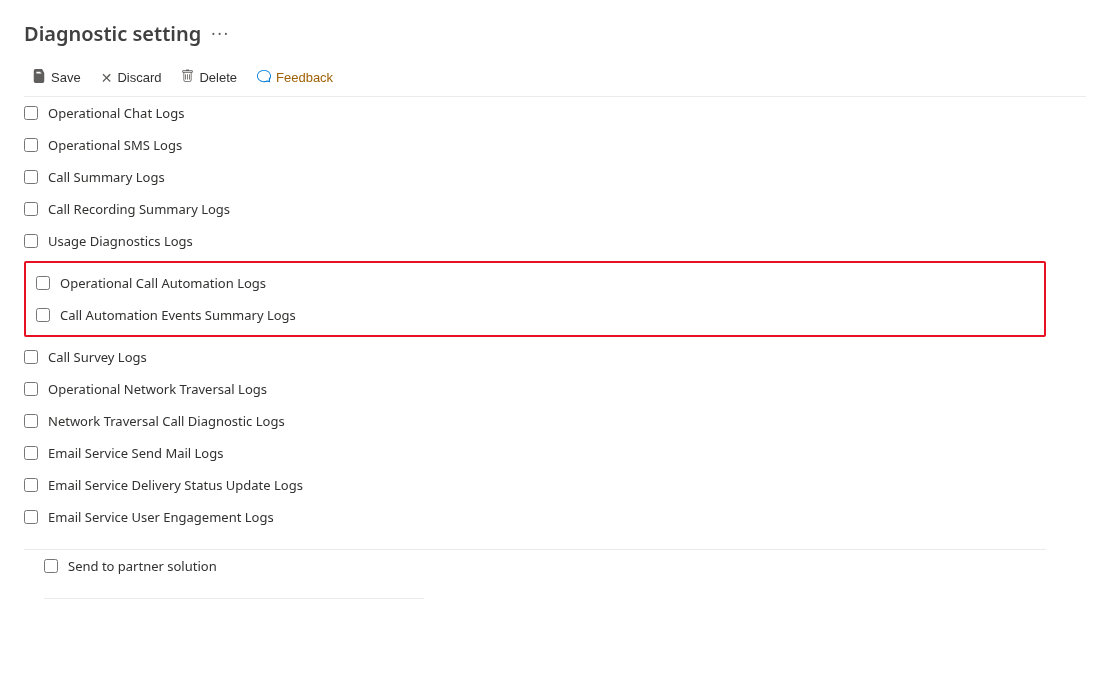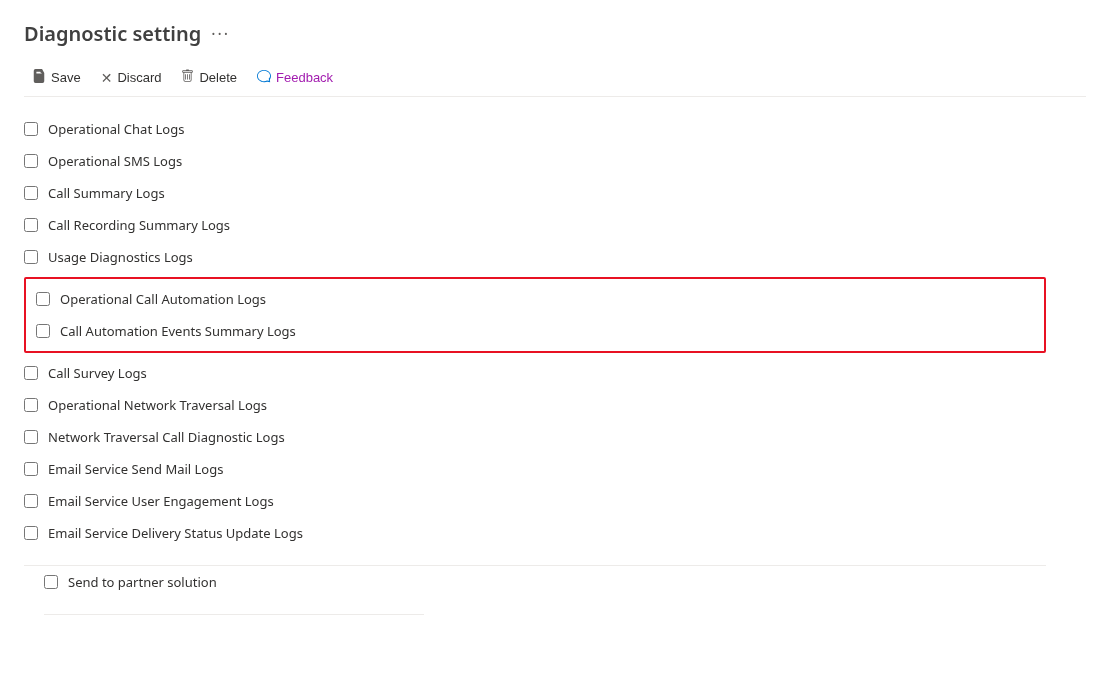--- a/index.html
+++ b/index.html
@@ -35,21 +35,20 @@
       font-size: 16px;
       cursor: pointer;
       letter-spacing: 2px;
     }
     .toolbar {
       display: flex;
       align-items: center;
       gap: 4px;
       padding: 6px 0;
       border-bottom: 1px solid #edebe9;
-      margin-bottom: 16px;
     }
     .toolbar-btn {
       display: flex;
       align-items: center;
       gap: 5px;
       padding: 4px 8px;
       border: none;
       background: none;
       cursor: pointer;
       font-size: 13px;
@@ -57,21 +56,21 @@
       border-radius: 2px;
     }
     .toolbar-btn .icon {
       font-size: 14px;
       color: #605e5c;
     }
     .toolbar-btn.feedback .icon {
       color: #0078d4;
     }
     .toolbar-btn.feedback {
-      color: #a21caf;
+      color: #a16207;
       font-weight: 500;
     }
     .content-area {
       display: flex;
       gap: 0;
       flex-direction: column;
     }
     .left-panel {
       flex: 1;
       padding-right: 40px;
@@ -215,26 +214,26 @@
       </div>
       <div class="checkbox-item">
         <input type="checkbox" id="network-traversal-relay-diagnostic-logs" style="">
         <label class="checkbox-label" for="network-traversal-relay-diagnostic-logs">Network Traversal Call Diagnostic Logs</label>
       </div>
       <div class="checkbox-item">
         <input type="checkbox" id="email-service-send-mail-logs" style="">
         <label class="checkbox-label" for="email-service-send-mail-logs">Email Service Send Mail Logs</label>
       </div>
       <div class="checkbox-item">
+        <input type="checkbox" id="email-service-delivery-status-update-logs" style="">
+        <label class="checkbox-label" for="email-service-delivery-status-update-logs">Email Service Delivery Status Update Logs</label>
+      </div>
+      <div class="checkbox-item">
         <input type="checkbox" id="email-service-user-engagement-logs" style="">
         <label class="checkbox-label" for="email-service-user-engagement-logs">Email Service User Engagement Logs</label>
-      </div>
-      <div class="checkbox-item">
-        <input type="checkbox" id="email-service-delivery-status-update-logs" style="">
-        <label class="checkbox-label" for="email-service-delivery-status-update-logs">Email Service Delivery Status Update Logs</label>
       </div>
 
       <div class="bottom-border"></div>
     </div>
 
     <div class="right-panel">
       <div class="send-to-partner">
         <input type="checkbox" id="send-to-partner" style="">
         <label class="checkbox-label" for="send-to-partner">Send to partner solution</label>
       </div>

